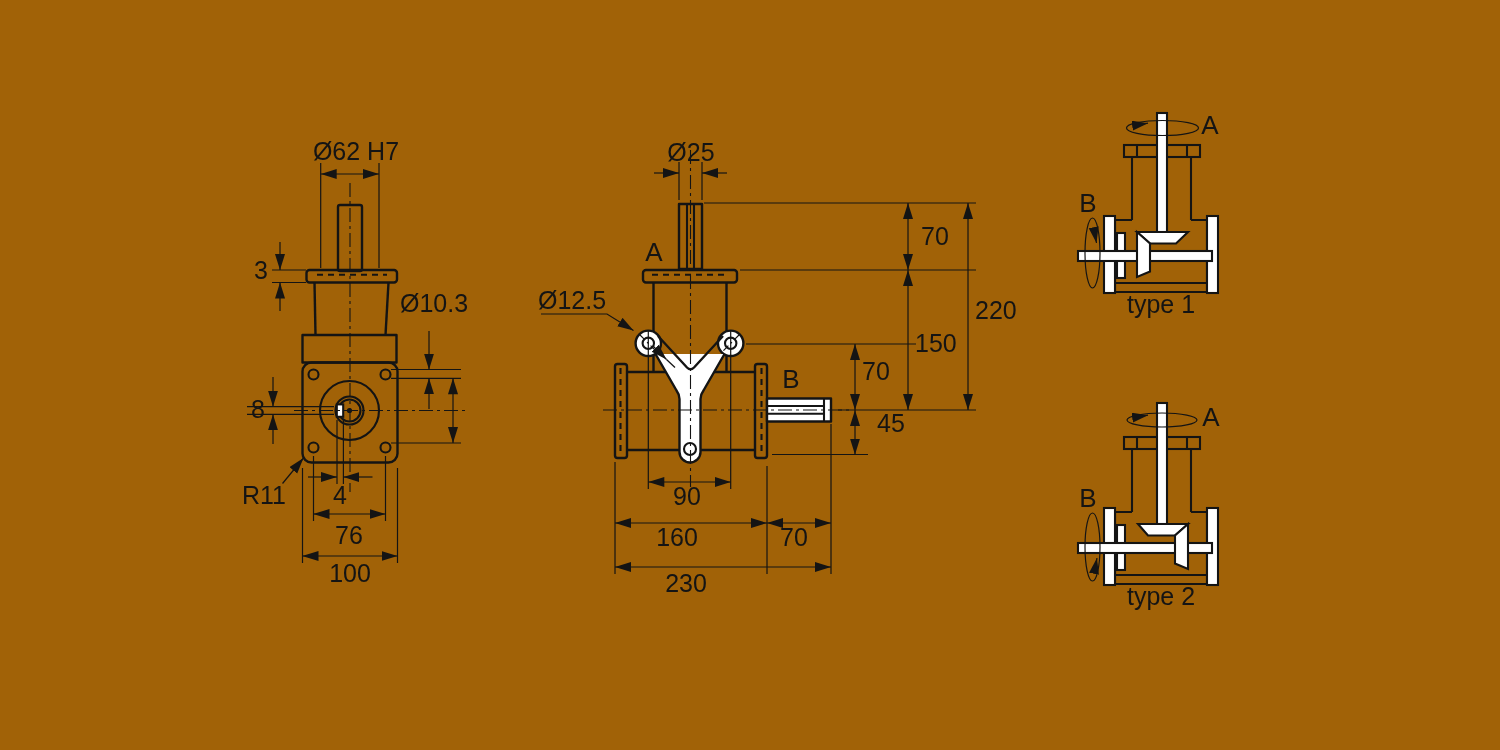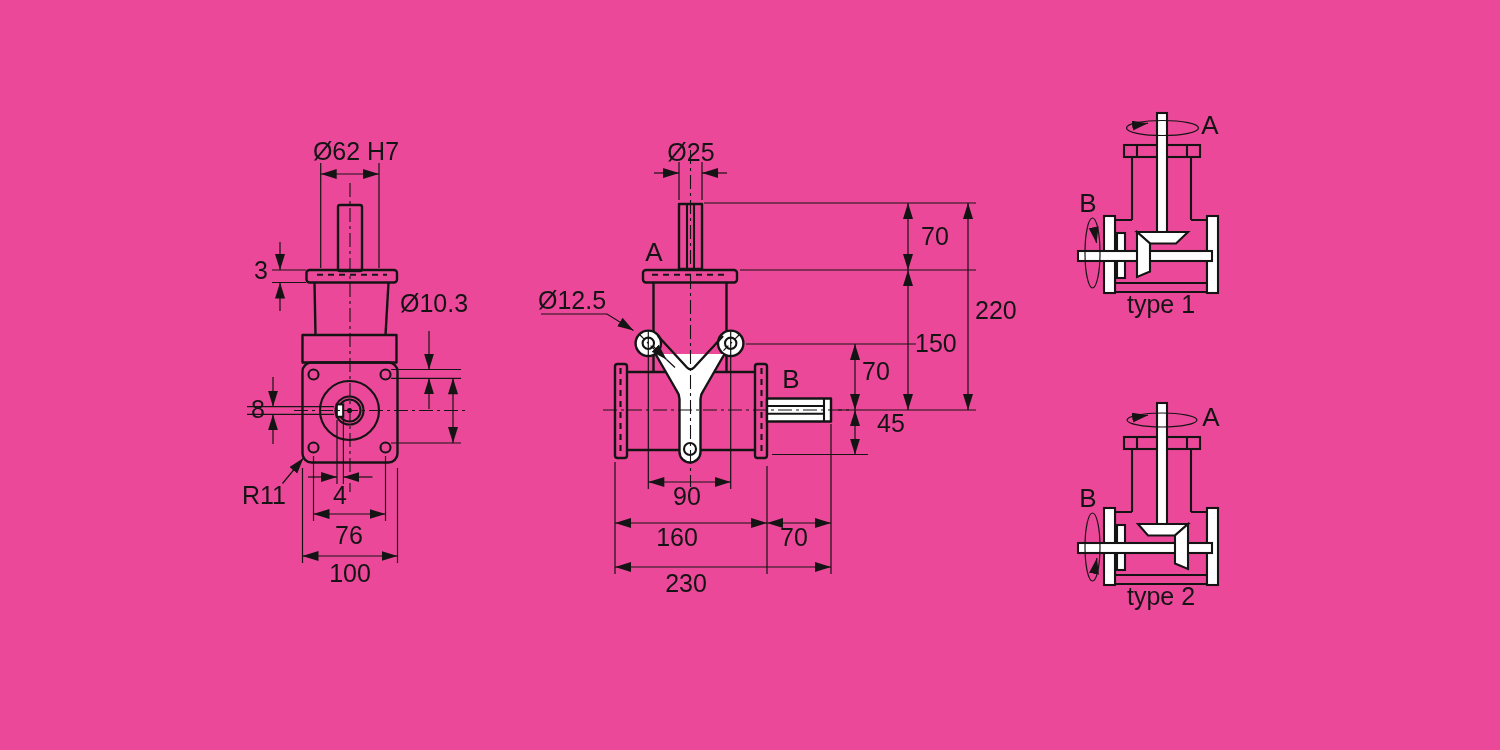--- a/index.html
+++ b/index.html
@@ -1,16 +1,16 @@
 <!DOCTYPE html>
 <html><head>
 <meta charset="utf-8">
 <style>
   html,body{margin:0;padding:0;background:#ffffff;}
-  .stage{position:relative;width:1500px;height:750px;background:#ec4899;overflow:hidden;}
+  .stage{position:relative;width:1500px;height:750px;background:#a16207;overflow:hidden;}
   svg{display:block;}
   .o{stroke:#141414;stroke-width:2.4;fill:none;stroke-linecap:butt;stroke-linejoin:round;}
   .o2{stroke:#141414;stroke-width:2.1;fill:none;}
   .w{fill:#ffffff;}
   .blk{fill:#141414;stroke:none;}
   .t{stroke:#141414;stroke-width:1.2;fill:none;}
   .cl{stroke:#141414;stroke-width:1.1;fill:none;stroke-dasharray:14 4 3 4;}
   .hd{stroke:#141414;stroke-width:2.1;fill:none;stroke-dasharray:6 5;}
   .dim{font-family:"Liberation Sans",sans-serif;font-size:25px;fill:#141414;}
   .ax{font-family:"Liberation Sans",sans-serif;font-size:26px;fill:#141414;}

